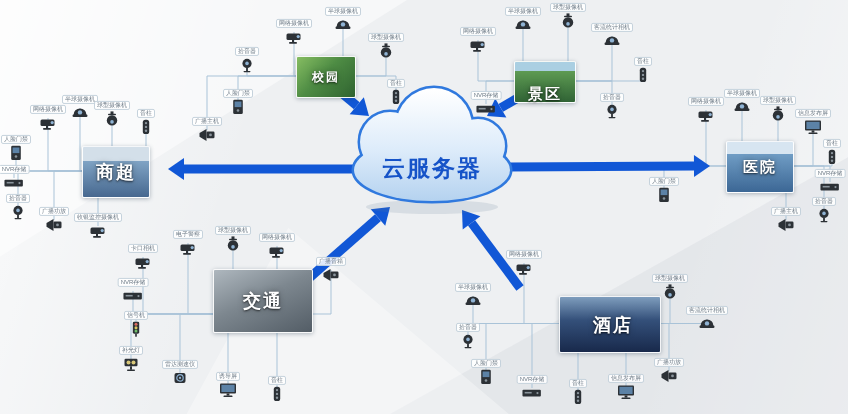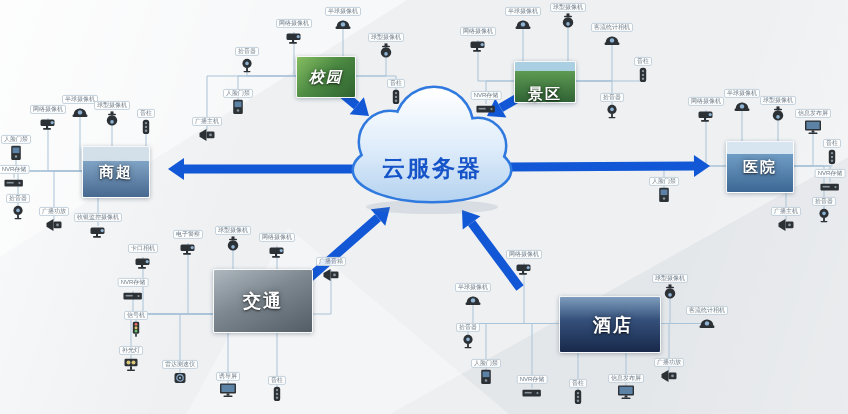--- a/index.html
+++ b/index.html
@@ -155,21 +155,21 @@
       <g fill="url(#cloudGrad)">
         <circle cx="390" cy="142" r="30"></circle>
         <circle cx="434" cy="126" r="38"></circle>
         <circle cx="478" cy="146" r="27"></circle>
         <ellipse cx="432" cy="170" rx="78" ry="31"></ellipse>
       </g>
       <text x="432" y="176" text-anchor="middle" class="cloud-text">云服务器</text>
     </g>
     </svg>
 <div class="scene photo-campus" style="left: 296px; top: 56px; width: 58px; height: 40px;">
-      <span class="scene-label" style="font-size: 15px; font-style: italic;">校园</span>
+      <span class="scene-label" style="font-size: 12px;">校园</span>
     </div>
     <div class="device" style="left: 247px; top: 60px;">
       <span class="device-label">拾音器</span>
       <span class="device-icon"><svg viewBox="0 0 20 16" width="20" height="16">
           <g fill="#2c3136">
             <circle cx="10" cy="6.5" r="4.6"></circle>
             <circle cx="10" cy="6.5" r="1.8" fill="#8fb3d4"></circle>
             <rect x="9.1" y="10.8" width="1.8" height="3.6"></rect>
             <rect x="6.5" y="14" width="7" height="1.4" rx="0.7"></rect>
           </g>
@@ -309,21 +309,21 @@
       <span class="device-label">NVR存储</span>
       <span class="device-icon"><svg viewBox="0 0 20 16" width="20" height="16">
           <g fill="#2c3136">
             <rect x="0.8" y="4.8" width="18.4" height="6.8" rx="1"></rect>
             <rect x="3" y="7" width="7" height="1.6" fill="#8a949c"></rect>
             <circle cx="15.8" cy="8.2" r="1.1" fill="#8a949c"></circle>
           </g>
         </svg></span>
     </div>
     <div class="scene photo-market" style="left: 82px; top: 146px; width: 66px; height: 50px;">
-      <span class="scene-label" style="font-size: 15px;">商超</span>
+      <span class="scene-label" style="font-size: 18px;">商超</span>
     </div>
     <div class="device" style="left: 48px; top: 118px;">
       <span class="device-label">网络摄像机</span>
       <span class="device-icon"><svg viewBox="0 0 20 16" width="20" height="16">
           <g fill="#2c3136">
             <rect x="2.5" y="4.5" width="14" height="6.5" rx="1.5"></rect>
             <circle cx="14.2" cy="7.7" r="1.6" fill="#8fb3d4"></circle>
             <rect x="8" y="10.5" width="2" height="3"></rect>
             <rect x="5" y="13.2" width="8" height="1.6" rx="0.8"></rect>
           </g>

